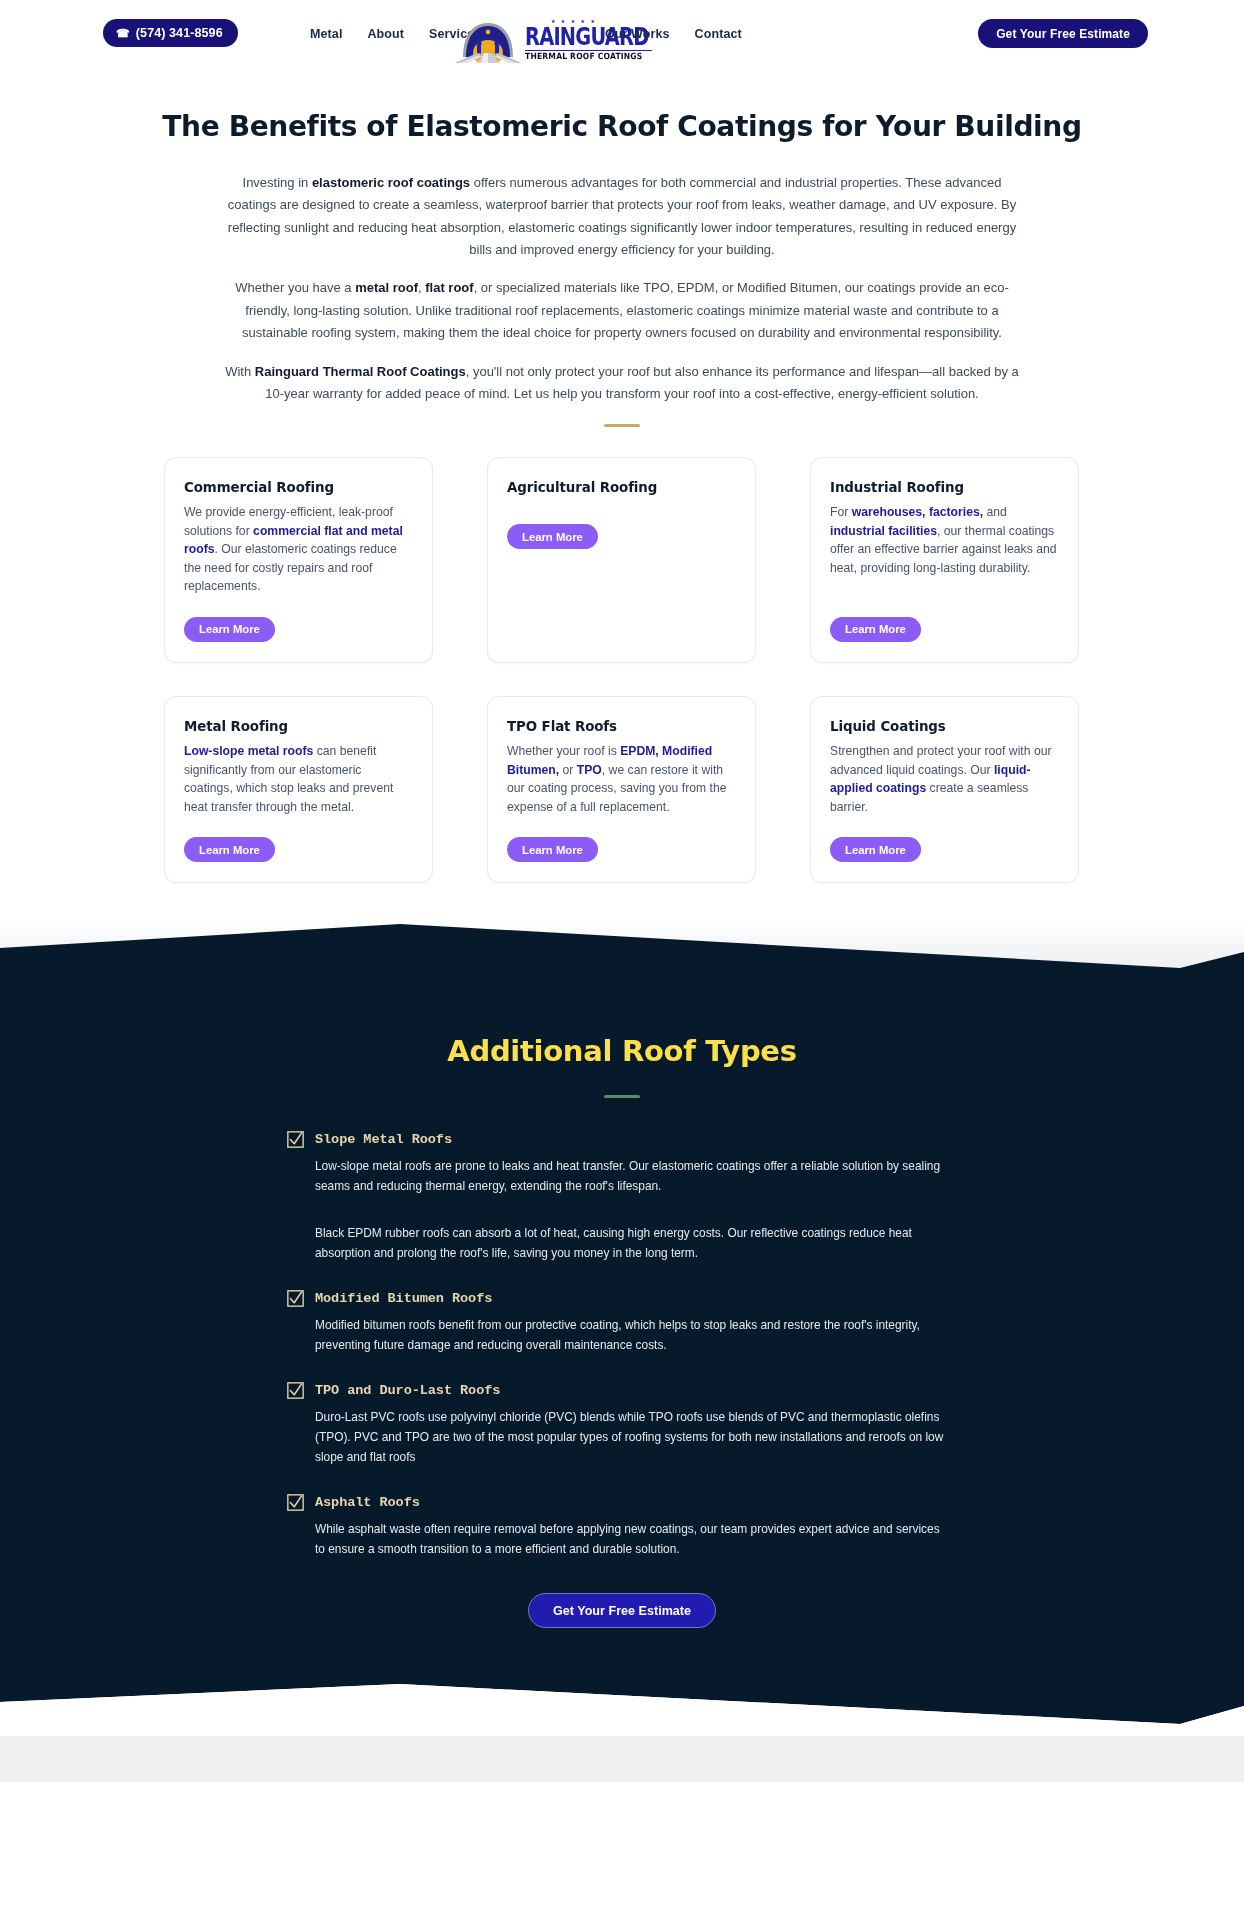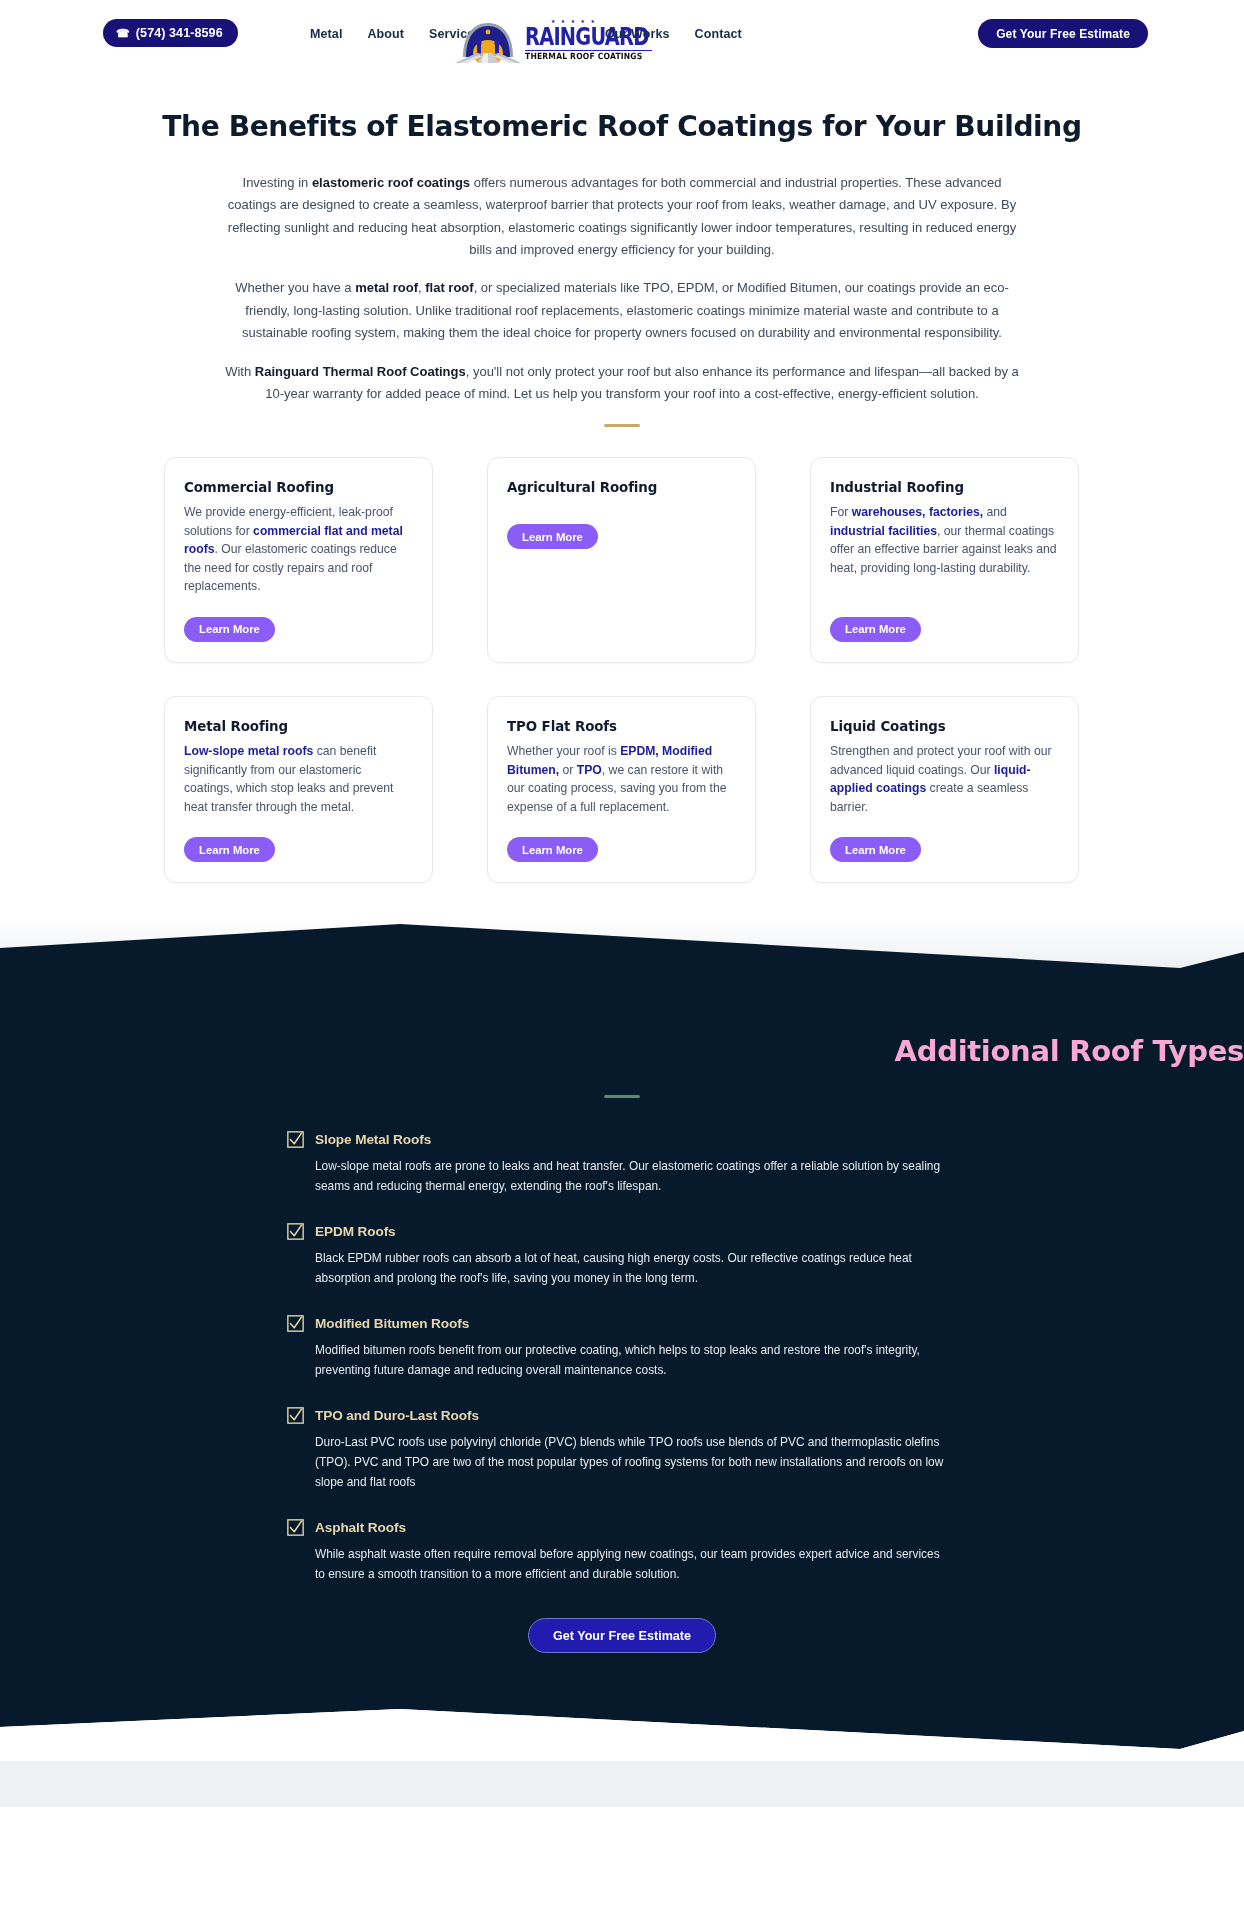--- a/index.html
+++ b/index.html
@@ -238,22 +238,22 @@
     left: 0;
     width: 1244px;
     height: 48px;
     display: block;
   }
 
   .dark-title {
     font-family: "DejaVu Sans", sans-serif;
     font-size: 29px;
     font-weight: bold;
-    color: #f9a8d4;
-    text-align: right;
+    color: #fde047;
+    text-align: center;
     letter-spacing: -0.3px;
   }
   .green-divider {
     width: 36px;
     height: 3px;
     background: #5f8a6a;
     margin: 27px auto 0;
     border-radius: 2px;
   }
 
@@ -269,21 +269,21 @@
     gap: 11px;
     margin-bottom: 8px;
   }
   .check-box {
     width: 17px;
     height: 17px;
     flex: 0 0 auto;
     display: block;
   }
   .roof-name {
-    font-family: Liberation Sans, sans-serif;
+    font-family: Liberation Mono, monospace;
     font-size: 13.6px;
     font-weight: bold;
     color: #e7d5ab;
     letter-spacing: -0.1px;
   }
   .roof-desc {
     margin-left: 28px;
     font-size: 11.9px;
     line-height: 1.68;
     color: #e6eaef;
@@ -427,27 +427,20 @@
         <svg class="check-box" viewBox="0 0 20 20">
           <rect x="1" y="1" width="18" height="18" fill="none" stroke="#e7d5ab" stroke-width="1.6"></rect>
           <path d="M4 10 L8.5 15 L17 2.5" fill="none" stroke="#e7d5ab" stroke-width="1.8" stroke-linecap="round" stroke-linejoin="round"></path>
         </svg>
         <span class="roof-name">Slope Metal Roofs</span>
       </div>
       <div class="roof-desc">Low-slope metal roofs are prone to leaks and heat transfer. Our elastomeric coatings offer a reliable solution by sealing seams and reducing thermal energy, extending the roof's lifespan.</div>
     </div>
 
     <div class="roof-item">
-      <div class="roof-head">
-        <svg class="check-box" viewBox="0 0 20 20">
-          <rect x="1" y="1" width="18" height="18" fill="none" stroke="#e7d5ab" stroke-width="1.6"></rect>
-          <path d="M4 10 L8.5 15 L17 2.5" fill="none" stroke="#e7d5ab" stroke-width="1.8" stroke-linecap="round" stroke-linejoin="round"></path>
-        </svg>
-        <span class="roof-name">EPDM Roofs</span>
-      </div>
       <div class="roof-desc">Black EPDM rubber roofs can absorb a lot of heat, causing high energy costs. Our reflective coatings reduce heat absorption and prolong the roof's life, saving you money in the long term.</div>
     </div>
 
     <div class="roof-item">
       <div class="roof-head">
         <svg class="check-box" viewBox="0 0 20 20">
           <rect x="1" y="1" width="18" height="18" fill="none" stroke="#e7d5ab" stroke-width="1.6"></rect>
           <path d="M4 10 L8.5 15 L17 2.5" fill="none" stroke="#e7d5ab" stroke-width="1.8" stroke-linecap="round" stroke-linejoin="round"></path>
         </svg>
         <span class="roof-name">Modified Bitumen Roofs</span>

